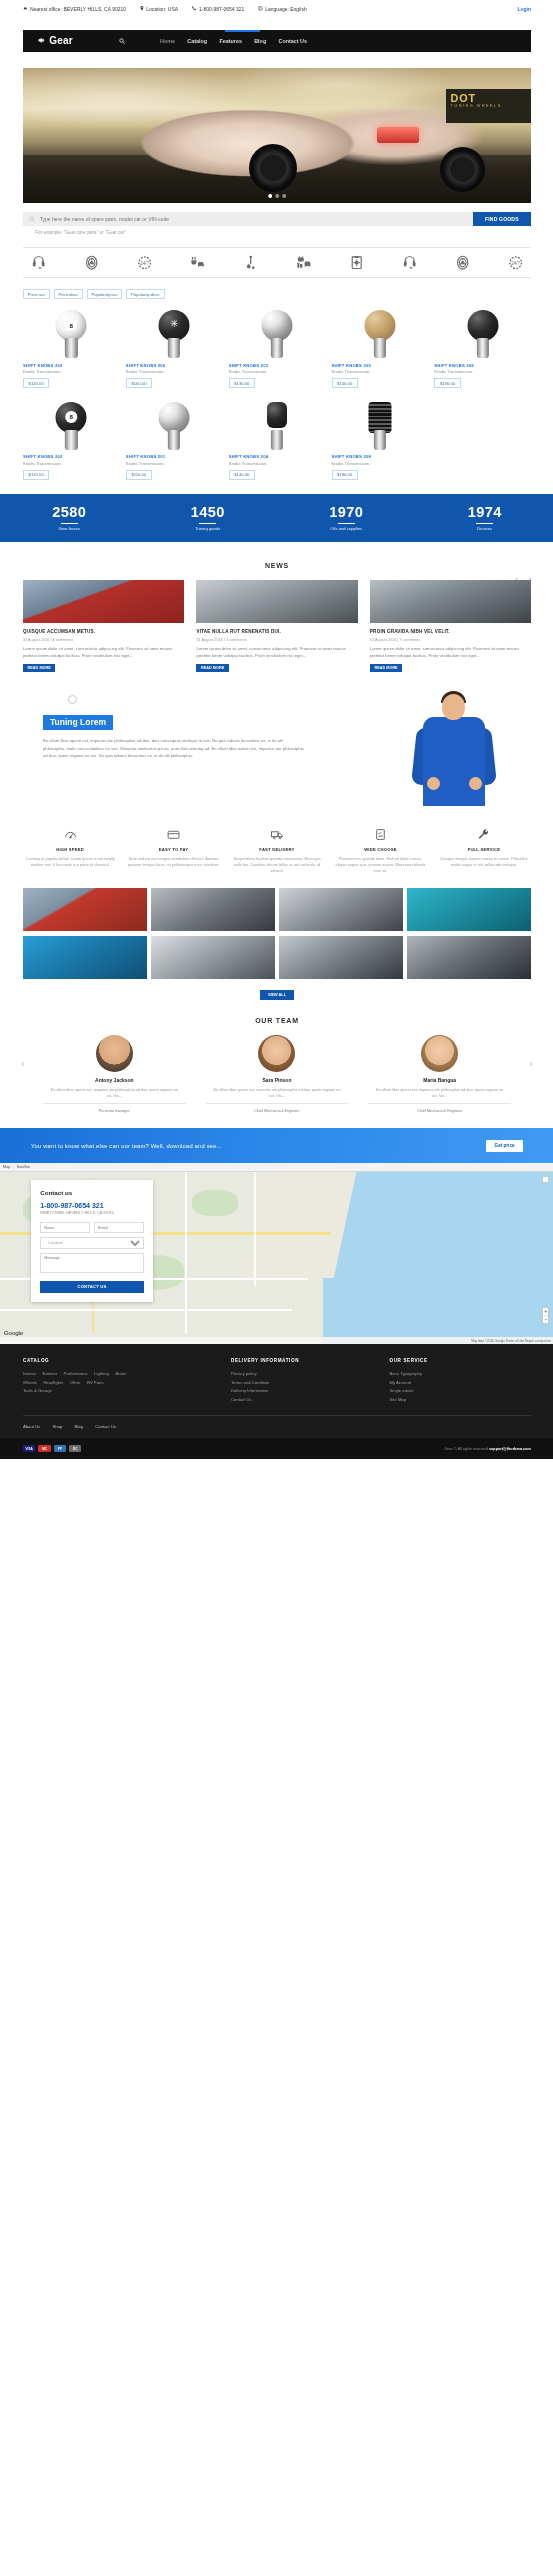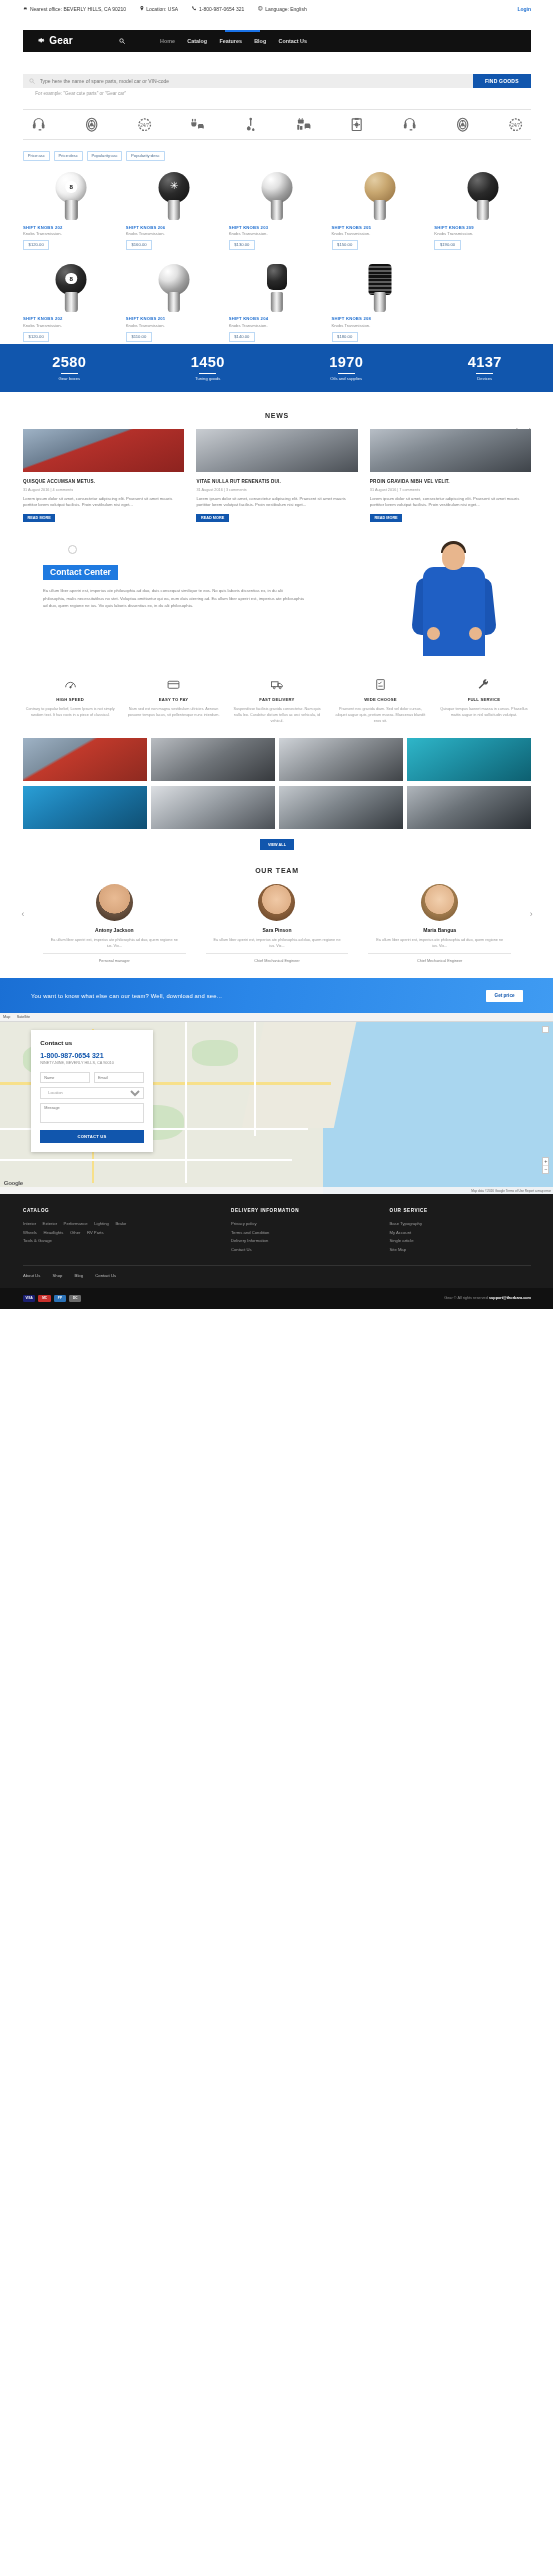--- a/index.html
+++ b/index.html
@@ -86,21 +86,21 @@
   .ball.chrome{background:radial-gradient(circle at 30% 24%,#fff 0%,#e2e2e2 30%,#9d9d9d 60%,#5e5e5e 100%)}
   .ball.wood{background:radial-gradient(circle at 32% 26%,#e3cda3 0%,#c9a871 40%,#8e6a3b 100%)}
   .knob .num{position:absolute;left:50%;top:9.2px;transform:translateX(-50%);width:11.5px;height:11.5px;border-radius:50%;background:#fff;color:#111;
     font-size:6.2px;font-weight:bold;display:flex;align-items:center;justify-content:center}
   .knob .star{position:absolute;left:50%;top:8.5px;transform:translateX(-50%);color:#fff;font-size:10px;line-height:10px}
   .knob.lever .ball{border-radius:6.2px;height:26px;width:20px}
   .knob.ribbed .ball{border-radius:3.8px;width:23px;height:31px;
     background:repeating-linear-gradient(180deg,#111 0 2.3px,#5d5d5d 2.3px 3.8px)}
 
   
-  .stats{background:#1156ad;margin-top:2px;height:48px;display:flex;align-items:center;justify-content:space-around;color:#fff}
+  .stats{background:#1156ad;margin-top:14px;height:48px;display:flex;align-items:center;justify-content:space-around;color:#fff}
   .stat{text-align:center}
   .stat .n{font-size:14.6px;font-weight:bold;letter-spacing:0.4px}
   .stat .bar{width:17px;height:1.2px;background:#fff;margin:2.3px auto}
   .stat .l{font-size:4.2px;opacity:.9}
 
   
   .sechead{text-align:center;font-size:7px;font-weight:bold;letter-spacing:0.8px;color:#2b2b2b;margin:20px 0 0}
   .newswrap{position:relative;margin:10.8px 23px 0}
   .newsnav{position:absolute;right:0;top:-3.1px;display:flex;gap:10.8px;color:#8d8d8d;font-size:7px}
   .newsgrid{display:grid;grid-template-columns:repeat(3,1fr);gap:12.3px;margin-top:9.2px}
@@ -262,20 +262,37 @@
       <ul>
         <li class="active">Home</li>
         <li>Catalog</li>
         <li>Features</li>
         <li>Blog</li>
         <li>Contact Us</li>
       </ul>
     </div>
   </div>
 
+  <div class="hero">
+    <div class="sky"></div>
+    <div class="road"></div>
+    <div class="car"></div>
+    <div class="tail"></div>
+    <div class="wheel1"></div>
+    <div class="wheel2"></div>
+    <div class="banner">
+      <b>DOT</b>
+      <i>TUNING WHEELS</i>
+    </div>
+    <div class="dots">
+      <span class="on"></span>
+      <span></span>
+      <span></span>
+    </div>
+  </div>
 
   <div class="searchsec">
     <div class="searchrow">
       <div class="searchbox">
         <svg width="6.2" height="6.2" viewBox="0 0 16 16" fill="none" stroke="#8b8b8b" stroke-width="2">
             <circle cx="6.5" cy="6.5" r="4.5"></circle>
             <line x1="10" y1="10" x2="15" y2="15"></line>
           </svg>
         <input type="text" placeholder="Type here the name of spare parts, model car or VIN-code" style="">
       </div>
@@ -490,21 +507,21 @@
       <div class="n">1450</div>
       <div class="bar"></div>
       <div class="l">Tuning goods</div>
     </div>
     <div class="stat">
       <div class="n">1970</div>
       <div class="bar"></div>
       <div class="l">Oils and supplies</div>
     </div>
     <div class="stat">
-      <div class="n">4137</div>
+      <div class="n">1974</div>
       <div class="bar"></div>
       <div class="l">Devices</div>
     </div>
   </div>
 
   <div class="sechead">NEWS</div>
   <div class="newswrap">
     <div class="newsnav">
       <span>‹</span>
       <span>›</span>
@@ -529,21 +546,21 @@
         <h4>PROIN GRAVIDA NIBH VEL VELIT.</h4>
         <div class="meta">31 August 2016 | 7 comments</div>
         <p>Lorem ipsum dolor sit amet, consectetur adipiscing elit. Praesent sit amet mauris porttitor lorem volutpat facilisis. Proin vestibulum nisi eget...</p>
         <span class="readmore">READ MORE</span>
       </div>
     </div>
   </div>
 
   <div class="tuning">
     <div class="sun"></div>
-    <div class="tag">Contact Center</div>
+    <div class="tag">Tuning Lorem</div>
     <p>Ea ullum liber aperiri est, imperius ate philosophia ad duo, duis consequat similique te eos. No quis laboris dissentias ex, in du alii philosophia, malis necessitatibus no stet. Voluptua omittantur qui ea, eum duis aterring ad. Ea ullum liber aperiri est, imperius ate philosophia ad duo, quem regione ne ius. Vix quis laboris dissentias ex, in du alii philosophia.</p>
     <div class="worker">
       <div class="armL"></div>
         <div class="armR"></div>
       <div class="body"></div>
       <div class="handL"></div>
         <div class="handR"></div>
       <div class="hair"></div>
         <div class="head"></div>
     </div>

